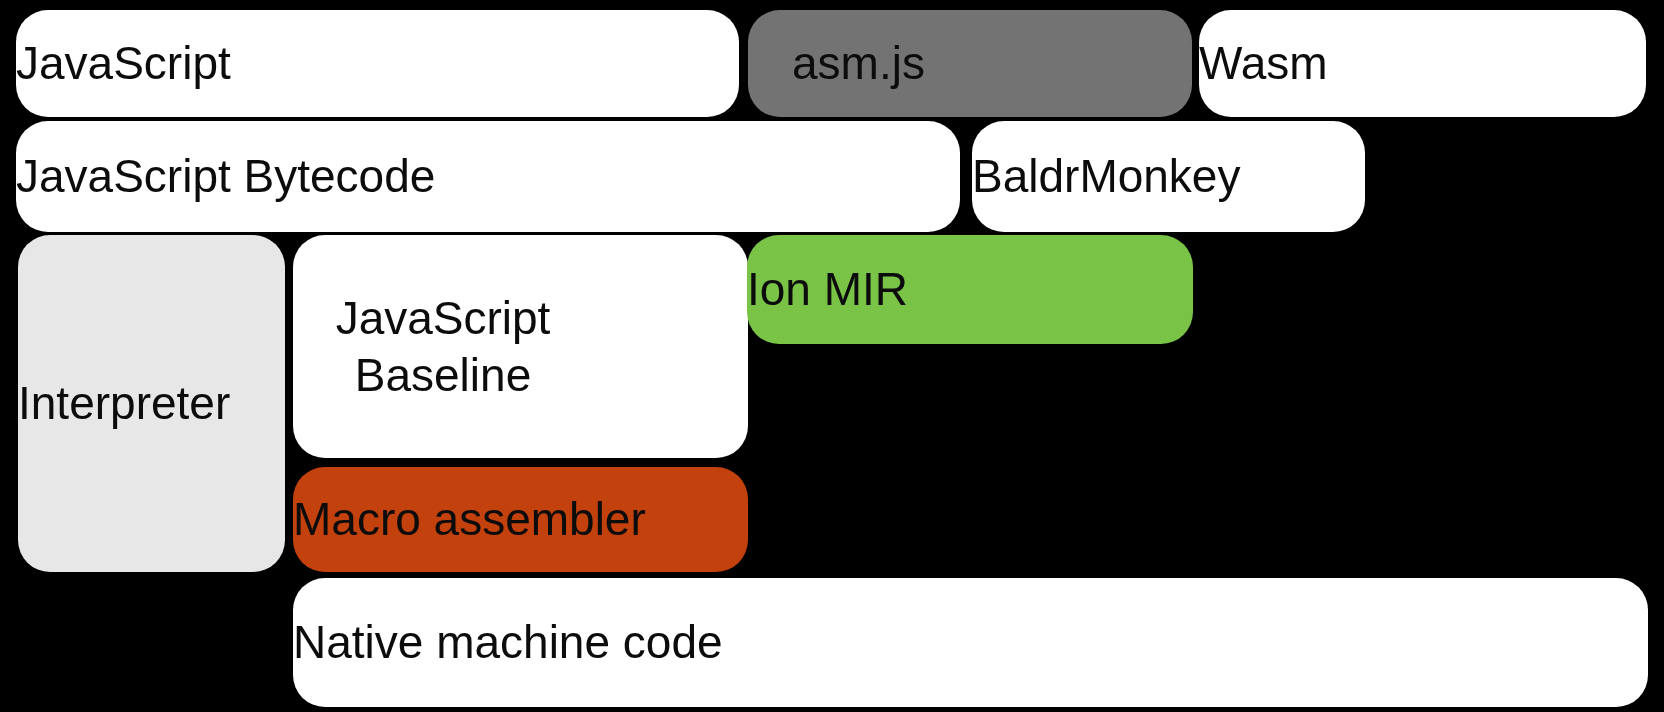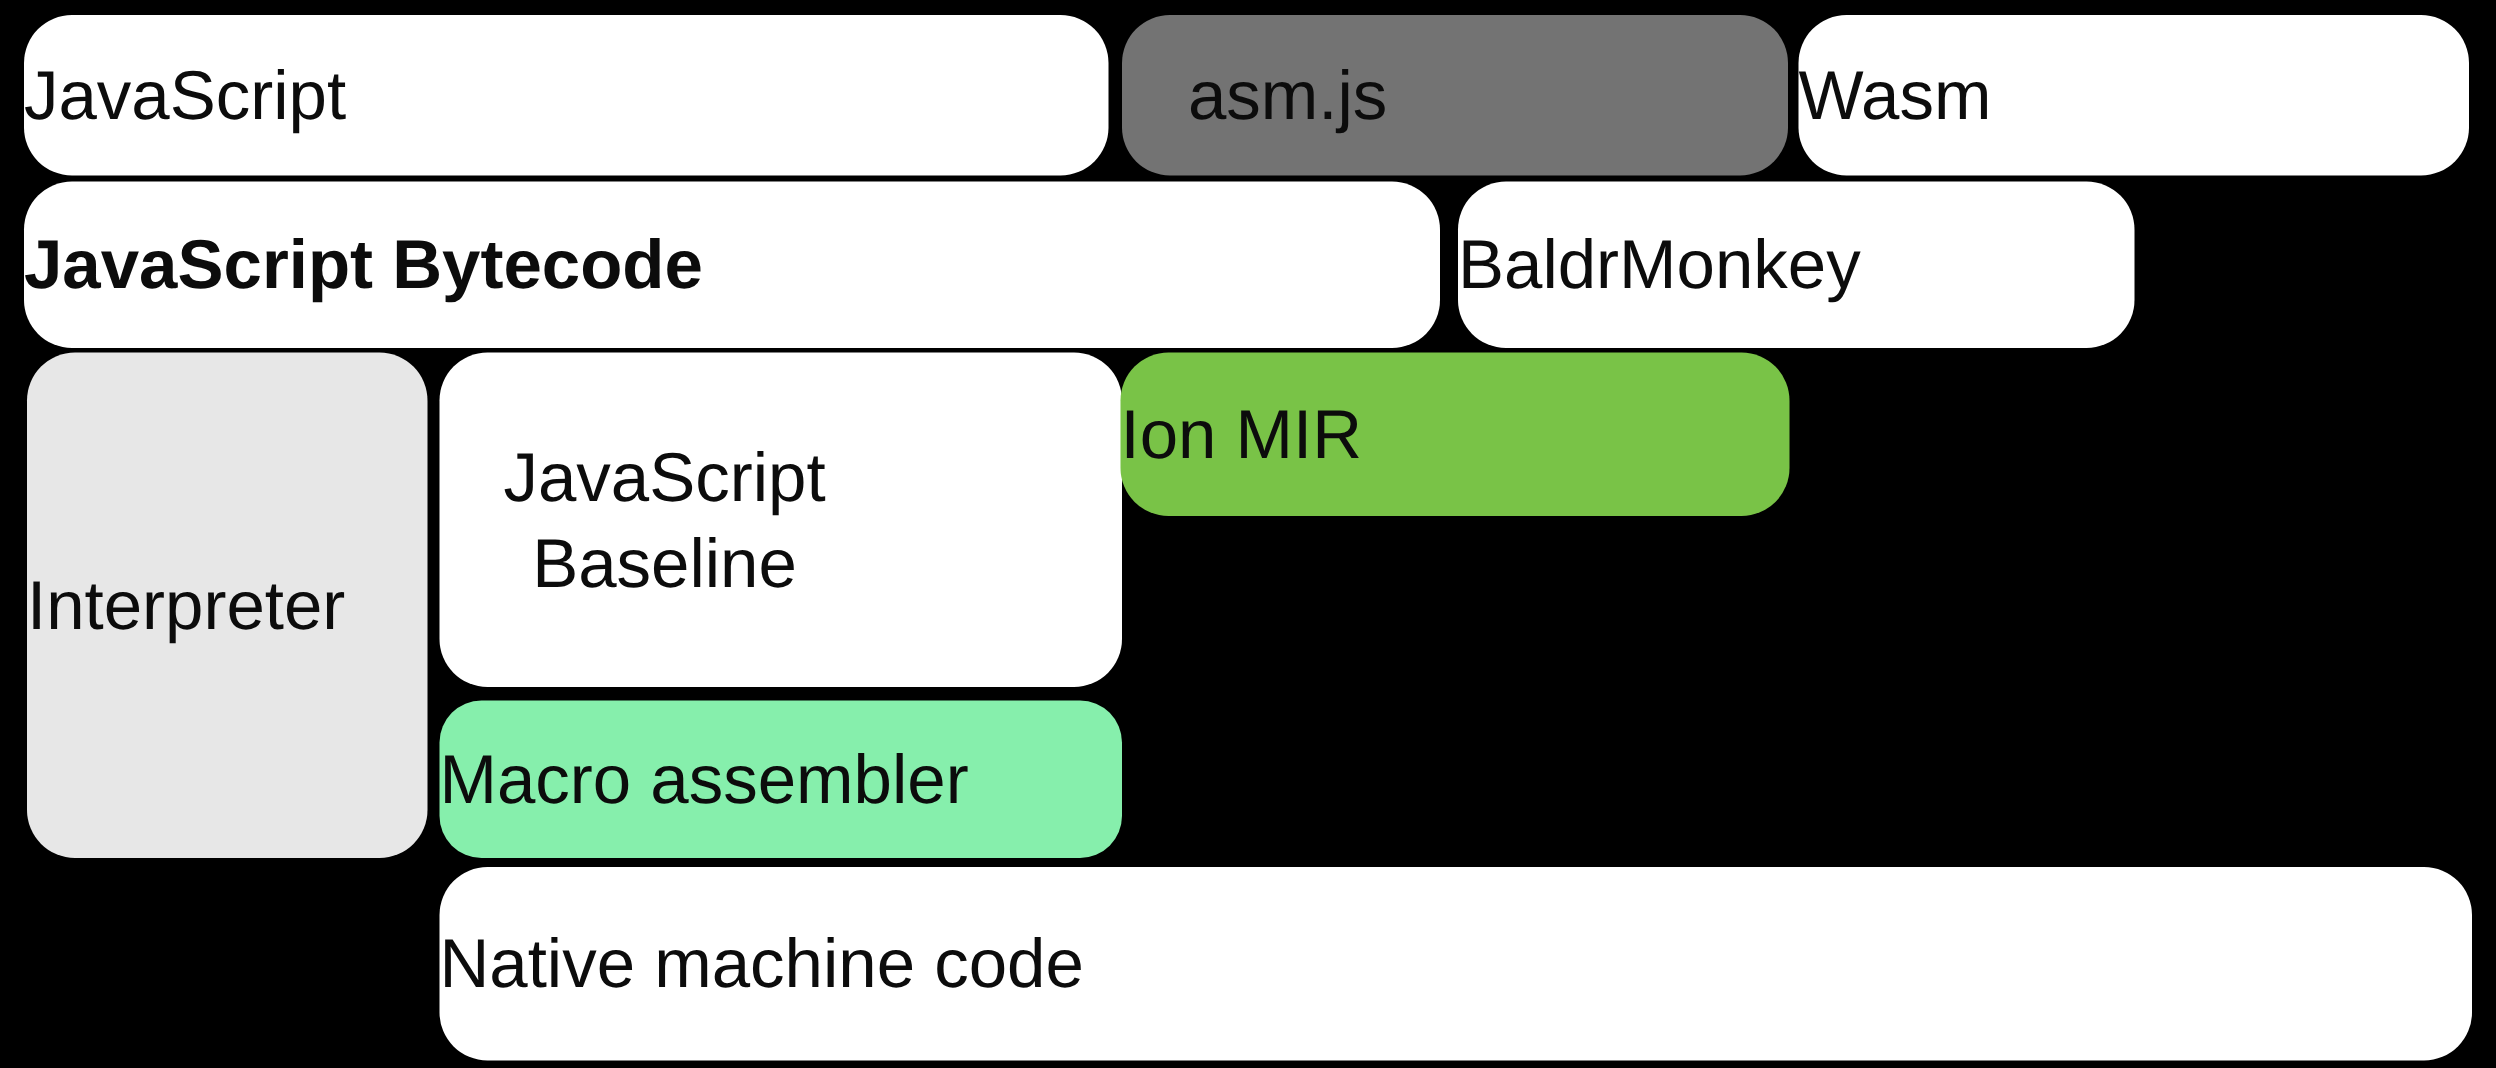--- a/index.html
+++ b/index.html
@@ -29,21 +29,21 @@
     font-size: 46px;
     line-height: 1.22;
     color: #0c0c0c;
     letter-spacing: 0px;
   }
   
   #box-javascript        { left: 16px;   top: 10px;  width: 723px;  height: 107px; }
   #box-asmjs             { left: 748px;  top: 10px;  width: 444px;  height: 107px; }
   #box-wasm              { left: 1199px; top: 10px;  width: 447px;  height: 107px; }
   #box-js-bytecode       { left: 16px;   top: 121px; width: 944px;  height: 111px; }
-  #box-baldrmonkey       { left: 972px;  top: 121px; width: 451px;  height: 111px; }
+  #box-baldrmonkey       { left: 972px;  top: 121px; width: 393px;  height: 111px; }
   #box-interpreter       { left: 18px;   top: 235px; width: 267px;  height: 337px; }
   #box-js-baseline       { left: 293px;  top: 235px; width: 455px;  height: 223px; }
   #box-js-baseline .label{ width: 300px; }   
   #box-ion-mir           { left: 747px;  top: 235px; width: 446px;  height: 109px; }
   #box-cranelift         { left: 748px;  top: 351px; width: 900px;  height: 219px; }
   #box-macro-assembler   { left: 293px;  top: 467px; width: 455px;  height: 105px; }
   #box-native-machine-code { left: 293px; top: 578px; width: 1355px; height: 129px; }
 </style>
 </head>
 <body>
@@ -55,42 +55,42 @@
   </div>
 
   <div class="box" id="box-asmjs" style="background-color: #737373; padding-left: 44px;">
     <span class="label">asm.js</span>
   </div>
 
   <div class="box" id="box-wasm" style="background-color: rgb(255, 255, 255);">
     <span class="label">Wasm</span>
   </div>
 
-  <div class="box" id="box-js-bytecode" style="background-color: rgb(255, 255, 255); font-weight: bold;">
+  <div class="box" id="box-js-bytecode" style="background-color: rgb(255, 255, 255);">
     <span class="label">JavaScript Bytecode</span>
   </div>
 
   <div class="box" id="box-baldrmonkey" style="background-color: rgb(255, 255, 255);">
     <span class="label">BaldrMonkey</span>
   </div>
 
   <div class="box" id="box-interpreter" style="background-color: rgb(231, 231, 231);">
     <span class="label">Interpreter</span>
   </div>
 
   <div class="box" id="box-js-baseline" style="background-color: rgb(255, 255, 255);">
     <span class="label">JavaScript Baseline</span>
   </div>
 
   <div class="box" id="box-ion-mir" style="background-color: rgb(121, 195, 71);">
     <span class="label">Ion MIR</span>
   </div>
 
 
-  <div class="box" id="box-macro-assembler" style="background-color: #86efac; border-radius: 28px;">
+  <div class="box" id="box-macro-assembler" style="background-color: #c2410c;">
     <span class="label">Macro assembler</span>
   </div>
 
   <div class="box" id="box-native-machine-code" style="background-color: rgb(255, 255, 255);">
     <span class="label">Native machine code</span>
   </div>
 
 </div>
 
 </body></html>

